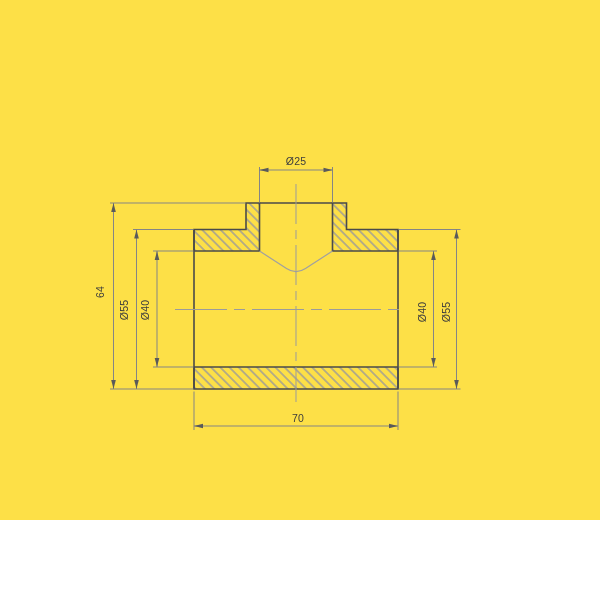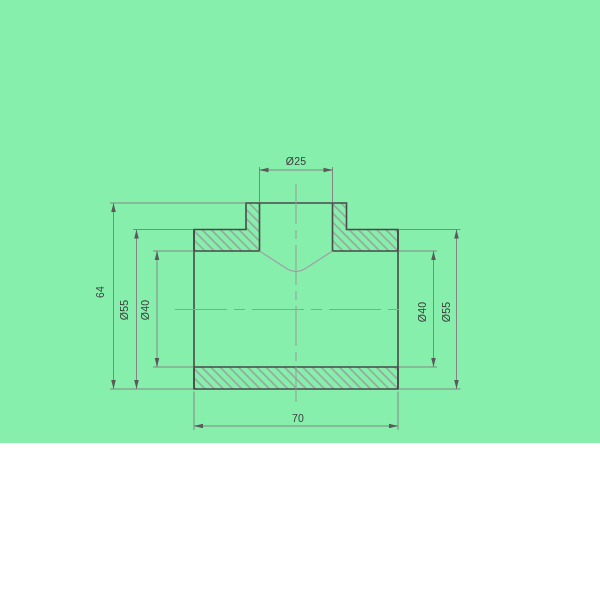--- a/index.html
+++ b/index.html
@@ -1,16 +1,16 @@
 <!DOCTYPE html>
 <html><head>
 <meta charset="utf-8">
 <style>
   html,body{margin:0;padding:0;background:#ffffff;}
-  .canvas{position:relative;width:600px;height:443px;background:#86efac;overflow:hidden;}
+  .canvas{position:relative;width:600px;height:520px;background:#fde047;overflow:hidden;}
   svg text{
     font-family:"Liberation Sans", sans-serif;
     font-size:10.5px;
     letter-spacing:.2px;
   }
 </style>
 </head>
 <body>
 
 <div class="canvas">

